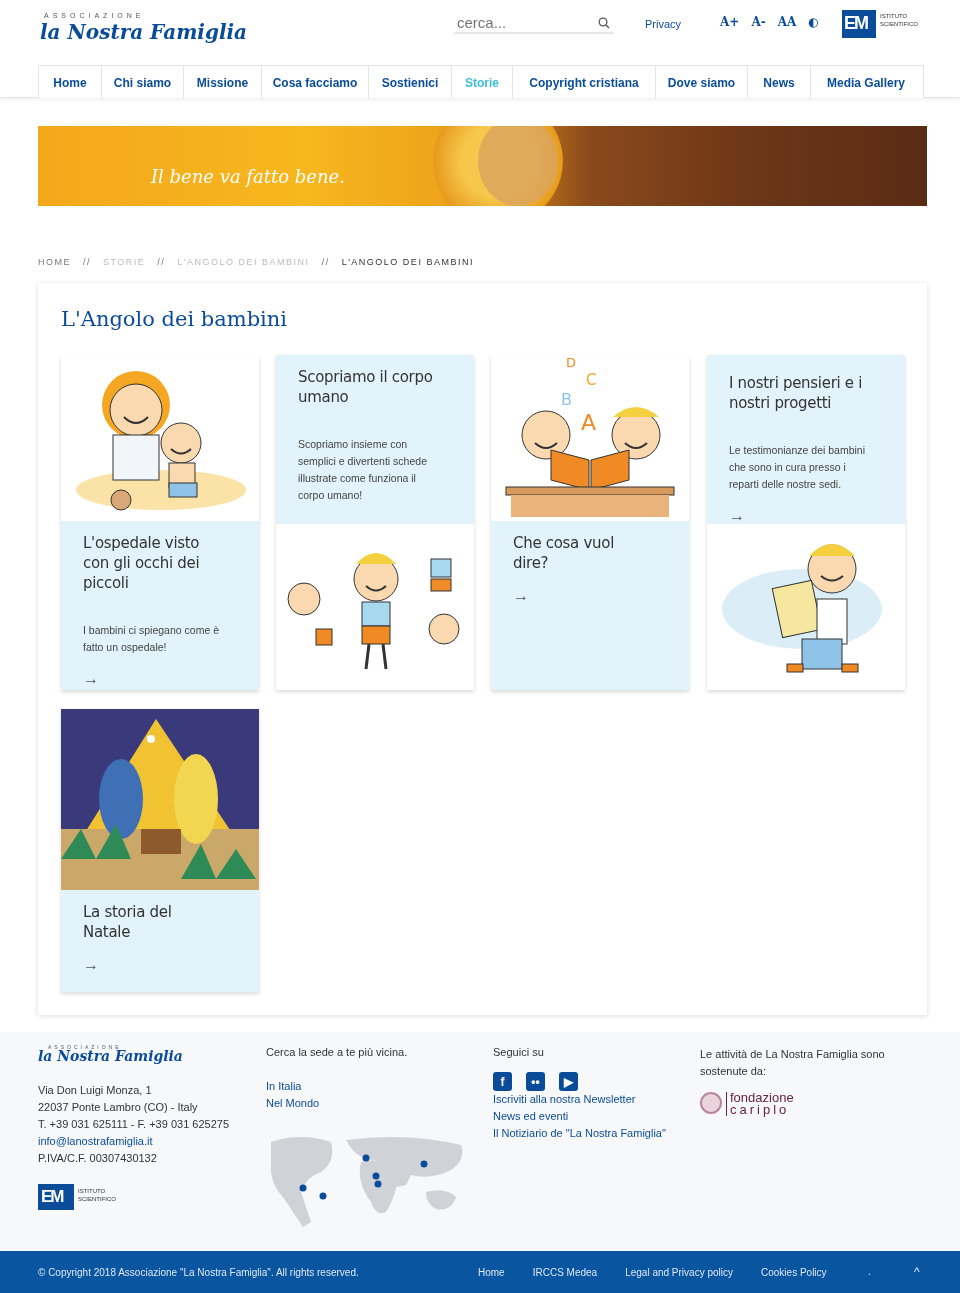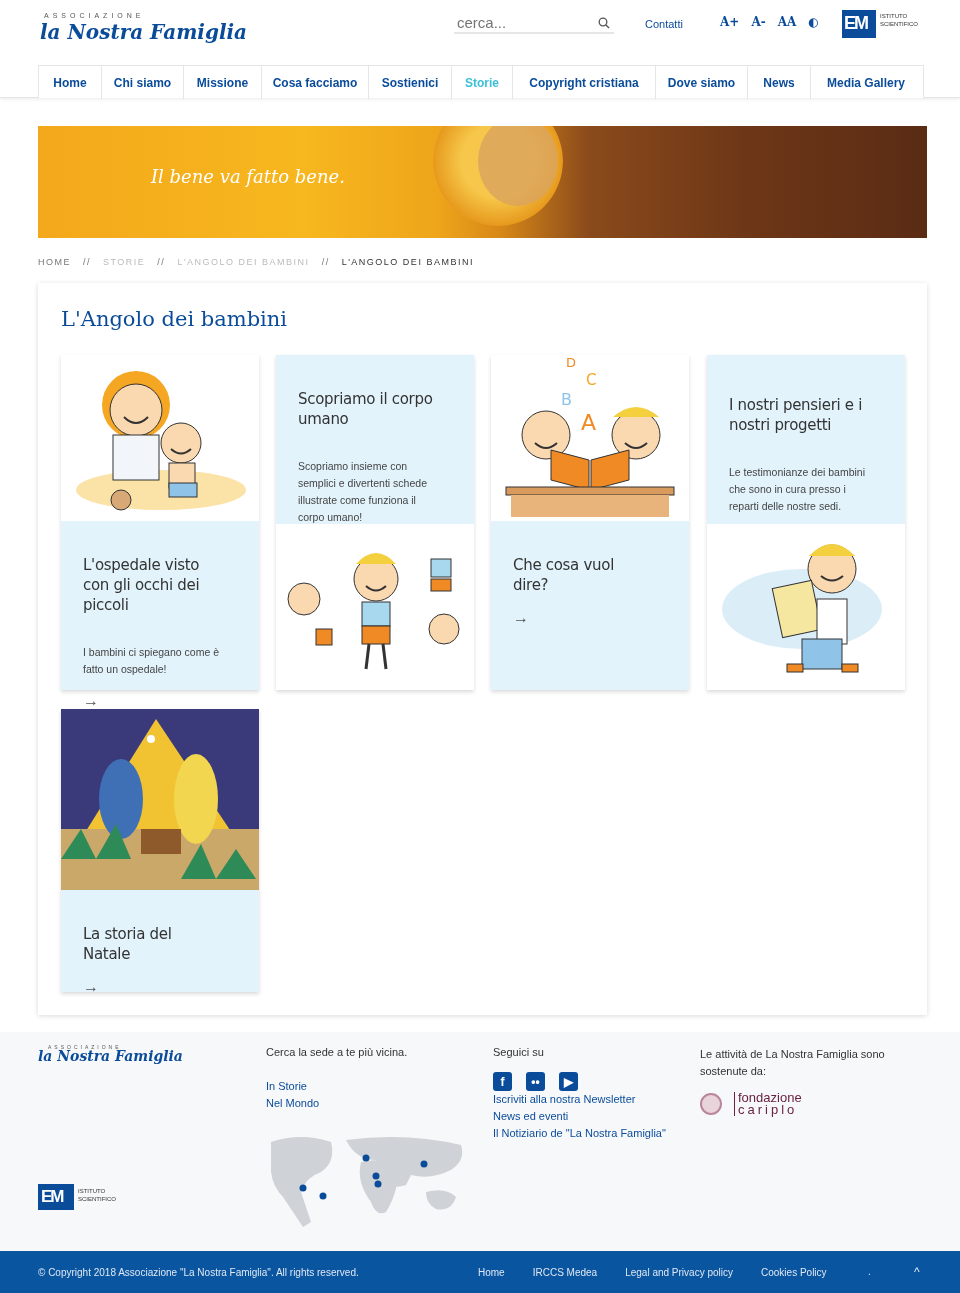--- a/index.html
+++ b/index.html
@@ -16,34 +16,34 @@
 .access{position:absolute;left:720px;top:15px;display:flex;gap:12px;font-family:"DejaVu Serif",serif;font-size:12px;color:#0a4c9a;font-weight:bold}
 .access span{cursor:pointer}
 .em-logo{position:absolute;left:842px;top:10px;width:80px;height:32px}
 .em-logo .box{position:absolute;left:0;top:0;width:34px;height:28px;background:#0a4c9a}
 .em-logo .box:before{content:"EM";position:absolute;left:2px;top:3px;color:#fff;font-weight:bold;font-size:18px;letter-spacing:-2px;font-family:"Liberation Sans",sans-serif}
 .em-logo .txt{position:absolute;left:38px;top:2px;font-size:6px;color:#333;line-height:8px;width:40px}
 .nav{position:absolute;left:38px;top:65px;width:886px;height:33px;display:flex;border:1px solid #e6e6e6;border-bottom:none;background:#fff}
 .nav a{flex:none;display:flex;align-items:center;justify-content:center;font-size:12px;color:#0a4c9a;border-right:1px solid #e6e6e6;height:33px;font-weight:bold;font-family:"Liberation Sans",sans-serif}
 .nav a.active{color:#3cc0d8}
 .nav a:last-child{border-right:none}
-.banner{position:absolute;left:38px;top:126px;width:889px;height:112px;background:linear-gradient(90deg,#f3a81b 0%,#f7b71e 30%,#eea51a 45%,#d78818 52%,#8a4a1b 62%,#6d3617 80%,#5a2c14 100%);overflow:hidden}
+.banner{position:absolute;left:38px;top:126px;width:889px;height:80px;background:linear-gradient(90deg,#f3a81b 0%,#f7b71e 30%,#eea51a 45%,#d78818 52%,#8a4a1b 62%,#6d3617 80%,#5a2c14 100%);overflow:hidden}
 .banner .sun{position:absolute;left:395px;top:-30px;width:130px;height:130px;border-radius:50%;background:radial-gradient(circle,#f6c74a 40%,#e79a1d 70%,transparent 72%)}
 .banner .face{position:absolute;left:440px;top:-10px;width:80px;height:90px;border-radius:50%;background:#d9a45e;opacity:.8}
 .banner .tag{position:absolute;left:113px;top:40px;font-family:"DejaVu Serif",serif;font-size:18px;color:#fff;font-style:italic}
 .crumb{position:absolute;left:38px;top:257px;font-size:9px;letter-spacing:1.5px;display:flex;gap:12px;text-transform:uppercase}
 .crumb .sep{color:#777}
 .crumb .c0{color:#777}
 .crumb .c1,.crumb .c2{color:#bbb}
 .crumb .c3{color:#333}
 .panel{position:absolute;left:38px;top:283px;width:889px;height:732px;background:#fff;box-shadow:0 1px 5px rgba(0,0,0,.15)}
 .panel h1{position:absolute;left:23px;top:24px;font-family:"DejaVu Serif",serif;font-size:21px;color:#0a4c9a;font-weight:normal}
 .card{position:absolute;width:198px;background:#e2f3fb;box-shadow:0 2px 4px rgba(0,0,0,.15)}
 .card .img{position:absolute;left:0;width:198px;height:166px;background:#fff;overflow:hidden}
-.card .txt{position:absolute;left:0;width:182px;padding:34px 22px}
+.card .txt{position:absolute;left:0;width:182px;padding:12px 22px}
 .card h2{font-size:15px;font-weight:normal;color:#333;line-height:20px;font-family:"DejaVu Sans",sans-serif;letter-spacing:-.3px}
 .card p{font-size:10.5px;color:#444;line-height:17px;margin-top:29px}
 .card .arrow{margin-top:14px;font-size:16px;color:#555;display:block}
 .footer{position:absolute;left:0;top:1032px;width:960px;height:219px;background:#f7f8fa}
 .f-logo{position:absolute;left:38px;top:14px;width:180px;height:22px}
 .f-logo .assoc{position:absolute;left:10px;top:-2px;font-size:5px;letter-spacing:3px;color:#555}
 .f-logo .name{position:absolute;left:0;top:2px;font-family:"DejaVu Serif",serif;font-style:italic;font-weight:bold;font-size:14px;color:#0a4c9a;white-space:nowrap}
 .addr{position:absolute;left:38px;top:50px;font-size:11px;line-height:17px;color:#333}
 .addr .mail{color:#0a4c9a}
 .f-em{position:absolute;left:38px;top:152px;width:80px;height:28px}
@@ -53,21 +53,21 @@
 .col2{position:absolute;left:266px;top:14px;font-size:11px;color:#333}
 .col2 .links{margin-top:20px;line-height:17px}
 .col2 .links a{display:block;color:#0a4c9a}
 .map{position:absolute;left:266px;top:100px;width:205px;height:95px}
 .col3{position:absolute;left:493px;top:14px;font-size:11px;color:#333}
 .social{display:flex;gap:14px;margin-top:14px}
 .social span{width:19px;height:19px;border-radius:3px;background:#0a4c9a;color:#fff;display:flex;align-items:center;justify-content:center;font-size:12px;font-weight:bold}
 .col3 .links{margin-top:0;line-height:17px}
 .col3 .links a{display:block;color:#0a4c9a}
 .col4{position:absolute;left:700px;top:14px;width:200px;font-size:11px;line-height:17px;color:#333}
-.cariplo{position:absolute;left:0;top:46px;display:flex;align-items:center;gap:12px}
+.cariplo{position:absolute;left:0;top:46px;display:flex;align-items:flex-start;gap:4px}
 .cariplo .seal{width:22px;height:22px;border-radius:50%;border:2px solid #b9869a;background:#e9d4dc}
 .cariplo .t{font-size:13px;line-height:12px;color:#6b2142;border-left:1px solid #6b2142;padding-left:3px}
 .cariplo .t span{display:block;letter-spacing:3px}
 .bottom{position:absolute;left:0;top:1251px;width:960px;height:42px;background:#0a55a0;color:#dfe8f3;font-size:10px}
 .bottom .copy{position:absolute;left:38px;top:16px}
 .bottom .bl{position:absolute;left:478px;top:16px;display:flex;gap:28px}
 .bottom .dot{position:absolute;left:868px;top:15px}
 .bottom .up{position:absolute;left:914px;top:14px;font-size:12px}
 </style>
 </head>
@@ -80,21 +80,21 @@
   </a>
   <div class="search">
     <input type="text" placeholder="cerca..." style="">
     <span class="ic">
       <svg width="12" height="12" viewBox="0 0 12 12">
           <circle cx="5" cy="5" r="3.8" fill="none" stroke="#555" stroke-width="1.3"></circle>
           <line x1="8" y1="8" x2="11" y2="11" stroke="#555" stroke-width="1.4"></line>
         </svg>
     </span>
   </div>
-  <a class="contatti">Contatti</a>
+  <a class="contatti">Privacy</a>
   <div class="access">
     <span>A+</span>
     <span>A-</span>
     <span>AA</span>
     <span>◐</span>
   </div>
   <a class="em-logo">
     <span class="box"></span>
     <span class="txt">ISTITUTO SCIENTIFICO</span>
   </a>
@@ -245,29 +245,36 @@
       <span class="arrow">→</span>
     </div>
   </a>
 </main>
 
 <footer class="footer">
   <a class="f-logo">
     <span class="assoc">ASSOCIAZIONE</span>
     <span class="name">la Nostra Famiglia</span>
   </a>
+  <div class="addr">
+    <div>Via Don Luigi Monza, 1</div>
+    <div>22037 Ponte Lambro (CO) - Italy</div>
+    <div>T. +39 031 625111 - F. +39 031 625275</div>
+    <a class="mail">info@lanostrafamiglia.it</a>
+    <div>P.IVA/C.F. 00307430132</div>
+  </div>
   <a class="f-em">
     <span class="box"></span>
     <span class="txt">ISTITUTO SCIENTIFICO</span>
   </a>
 
   <div class="col2">
     <div>Cerca la sede a te più vicina.</div>
     <div class="links">
-      <a>In Storie</a>
+      <a>In Italia</a>
       <a>Nel Mondo</a>
     </div>
   </div>
   <div class="map">
     <svg width="205" height="95" viewBox="0 0 205 95">
       <path d="M5 10 q30 -10 60 0 q5 20 -10 30 q-15 5 -20 20 l10 30 l-8 5 l-20 -30 q-10 -10 -12 -25Z" fill="#cfd2d6"></path>
       <path d="M80 8 q60 -8 115 5 q5 15 -10 25 q-20 10 -40 5 l-5 10 q-15 5 -20 -5 l-10 -20 q-20 0 -30 -20Z" fill="#cfd2d6"></path>
       <path d="M95 30 q20 -5 35 5 q5 20 -10 45 q-10 5 -15 -10 q-15 -20 -10 -40Z" fill="#cfd2d6"></path>
       <path d="M160 60 q20 -5 30 5 q-5 15 -20 12 q-10 -5 -10 -17Z" fill="#cfd2d6"></path>
       <circle cx="100" cy="26" r="3.5" fill="#0a4c9a"></circle>

